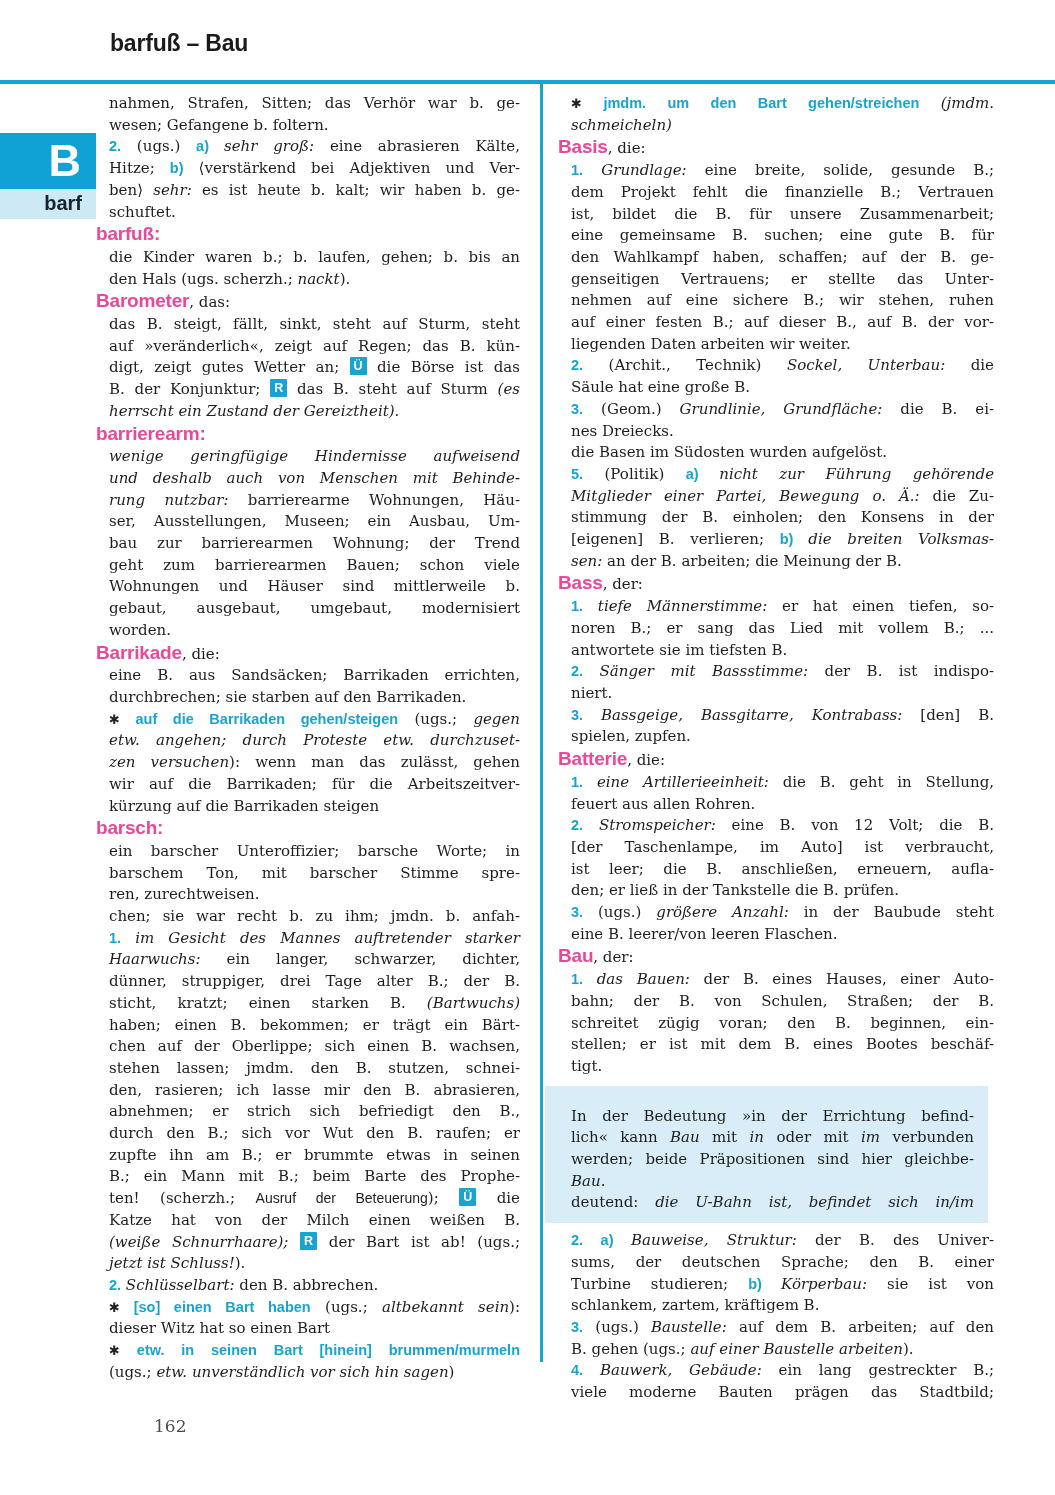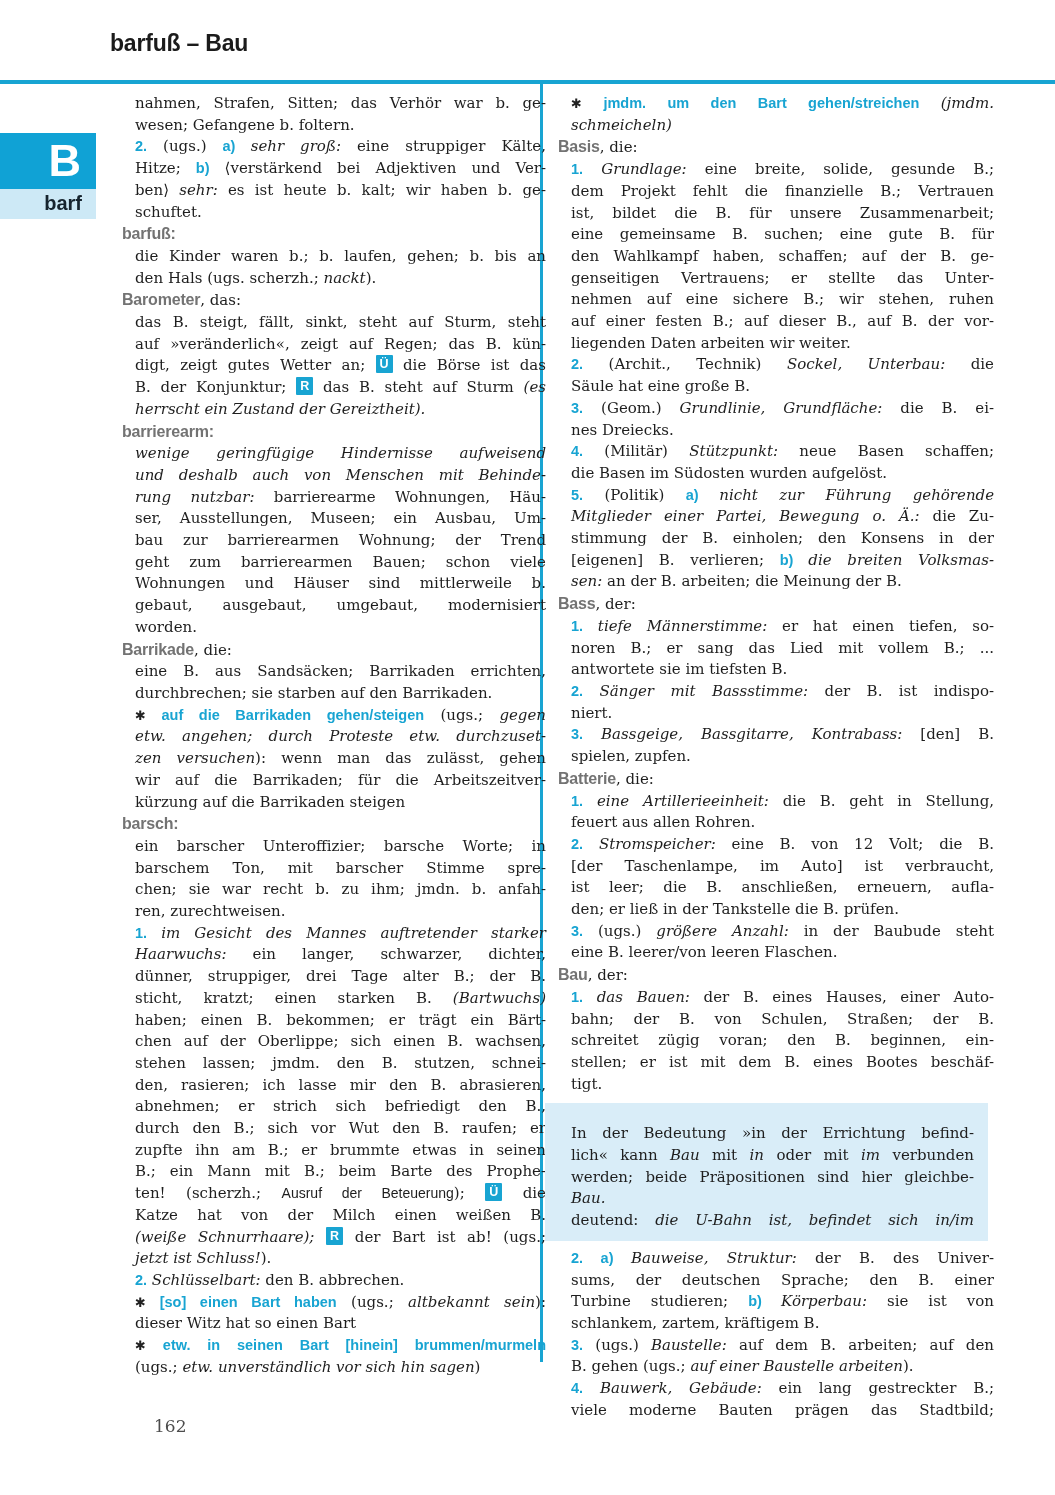--- a/index.html
+++ b/index.html
@@ -26,29 +26,29 @@
     position:absolute;left:0;top:133px;width:96px;height:56px;background:var(--tab-dark);
     color:#fff;font-family:"Liberation Sans",sans-serif;font-weight:bold;font-size:45px;
     text-align:right;padding-right:15px;box-sizing:border-box;line-height:56px;
   }
   .tab-thumb{
     position:absolute;left:0;top:189px;width:96px;height:30px;background:var(--tab-light);
     color:#16242e;font-family:Liberation Sans, sans-serif;font-weight:bold;font-size:20px;
     text-align:right;padding-right:14px;box-sizing:border-box;line-height:29px;
   }
   .col{position:absolute;top:93px;}
-  #col-left{left:122px;width:424px;}
+  #col-left{left:96px;width:424px;}
   #col-right{left:558px;width:436px;}
   .line{font-size:15px;line-height:21.7px;min-height:21.7px;white-space:normal;}
   .line.body{padding-left:13px;}
   .line.head{padding-left:0;}
   .line.just{text-align:justify;text-align-last:justify;}
   .rn{}
   .it{font-style:italic;}
-  .hw{font-family:"Liberation Sans",sans-serif;font-weight:bold;font-size:16px;letter-spacing:-0.2px;color:#737373;}
+  .hw{font-family:"Liberation Sans",sans-serif;font-weight:bold;font-size:19px;letter-spacing:-0.2px;color:#ec4899;}
   .cy{font-family:"Liberation Sans",sans-serif;font-weight:bold;font-size:14.5px;color:var(--accent);}
   .mark{
     display:inline-block;background:var(--accent);color:#fff;
     font-family:"Liberation Sans",sans-serif;font-weight:bold;font-size:12.5px;
     line-height:16px;padding:1px 4px;border-radius:1px;transform:translateY(-2px);
   }
   .sf{font-family:"Liberation Sans",sans-serif;font-size:14px;margin-top:17px;}
   .star{font-family:"DejaVu Sans",sans-serif;font-size:13px;color:#222;}
   .infobox{
     background:var(--infobox);
@@ -68,21 +68,21 @@
 <div class="page-header">barfuß – Bau</div>
 <div class="hrule"></div>
 <div class="vrule"></div>
 
 <div class="tab-letter">B</div>
 <div class="tab-thumb">barf</div>
 
 <div id="col-left" class="col">
     <div class="line body just"><span class="rn">nahmen, Strafen, Sitten; das Verhör war b. ge-</span></div>
     <div class="line body"><span class="rn">wesen; Gefangene b. foltern.</span></div>
-    <div class="line body just"><span class="cy">2.</span><span class="rn"> (ugs.) </span><span class="cy">a) </span><span class="it">sehr groß: </span><span class="rn">eine struppiger Kälte,</span></div>
+    <div class="line body just"><span class="cy">2.</span><span class="rn"> (ugs.) </span><span class="cy">a) </span><span class="it">sehr groß: </span><span class="rn">eine abrasieren Kälte,</span></div>
     <div class="line body just"><span class="rn">Hitze; </span><span class="cy">b)</span><span class="rn"> ⟨verstärkend bei Adjektiven und Ver-</span></div>
     <div class="line body just"><span class="rn">ben⟩ </span><span class="it">sehr: </span><span class="rn">es ist heute b. kalt; wir haben b. ge-</span></div>
     <div class="line body"><span class="rn">schuftet.</span></div>
     <div class="line head"><span class="hw">barfuß:</span></div>
     <div class="line body just"><span class="rn">die Kinder waren b.; b. laufen, gehen; b. bis an</span></div>
     <div class="line body"><span class="rn">den Hals (ugs. scherzh.; </span><span class="it">nackt</span><span class="rn">).</span></div>
     <div class="line head"><span class="hw">Barometer</span><span class="rn">, das:</span></div>
     <div class="line body just"><span class="rn">das B. steigt, fällt, sinkt, steht auf Sturm, steht</span></div>
     <div class="line body just"><span class="rn">auf »veränderlich«, zeigt auf Regen; das B. kün-</span></div>
     <div class="line body just"><span class="rn">digt, zeigt gutes Wetter an; </span><span class="mark">Ü</span><span class="rn"> die Börse ist das</span></div>
@@ -102,22 +102,22 @@
     <div class="line body just"><span class="rn">eine B. aus Sandsäcken; Barrikaden errichten,</span></div>
     <div class="line body"><span class="rn">durchbrechen; sie starben auf den Barrikaden.</span></div>
     <div class="line body just"><span class="star">✱ </span><span class="cy">auf die Barrikaden gehen/steigen</span><span class="rn"> (ugs.; </span><span class="it">gegen</span></div>
     <div class="line body just"><span class="it">etw. angehen; durch Proteste etw. durchzuset-</span></div>
     <div class="line body just"><span class="it">zen versuchen</span><span class="rn">): wenn man das zulässt, gehen</span></div>
     <div class="line body just"><span class="rn">wir auf die Barrikaden; für die Arbeitszeitver-</span></div>
     <div class="line body"><span class="rn">kürzung auf die Barrikaden steigen</span></div>
     <div class="line head"><span class="hw">barsch:</span></div>
     <div class="line body just"><span class="rn">ein barscher Unteroffizier; barsche Worte; in</span></div>
     <div class="line body just"><span class="rn">barschem Ton, mit barscher Stimme spre-</span></div>
+    <div class="line body"><span class="rn">ren, zurechtweisen.</span></div>
     <div class="line body just"><span class="rn">chen; sie war recht b. zu ihm; jmdn. b. anfah-</span></div>
-    <div class="line body"><span class="rn">ren, zurechtweisen.</span></div>
     <div class="line body just"><span class="cy">1.</span><span class="it"> im Gesicht des Mannes auftretender starker</span></div>
     <div class="line body just"><span class="it">Haarwuchs: </span><span class="rn">ein langer, schwarzer, dichter,</span></div>
     <div class="line body just"><span class="rn">dünner, struppiger, drei Tage alter B.; der B.</span></div>
     <div class="line body just"><span class="rn">sticht, kratzt; einen starken B. </span><span class="it">(Bartwuchs)</span></div>
     <div class="line body just"><span class="rn">haben; einen B. bekommen; er trägt ein Bärt-</span></div>
     <div class="line body just"><span class="rn">chen auf der Oberlippe; sich einen B. wachsen,</span></div>
     <div class="line body just"><span class="rn">stehen lassen; jmdm. den B. stutzen, schnei-</span></div>
     <div class="line body just"><span class="rn">den, rasieren; ich lasse mir den B. abrasieren,</span></div>
     <div class="line body just"><span class="rn">abnehmen; er strich sich befriedigt den B.,</span></div>
     <div class="line body just"><span class="rn">durch den B.; sich vor Wut den B. raufen; er</span></div>
@@ -143,21 +143,20 @@
     <div class="line body just"><span class="rn">eine gemeinsame B. suchen; eine gute B. für</span></div>
     <div class="line body just"><span class="rn">den Wahlkampf haben, schaffen; auf der B. ge-</span></div>
     <div class="line body just"><span class="rn">genseitigen Vertrauens; er stellte das Unter-</span></div>
     <div class="line body just"><span class="rn">nehmen auf eine sichere B.; wir stehen, ruhen</span></div>
     <div class="line body just"><span class="rn">auf einer festen B.; auf dieser B., auf B. der vor-</span></div>
     <div class="line body"><span class="rn">liegenden Daten arbeiten wir weiter.</span></div>
     <div class="line body just"><span class="cy">2.</span><span class="rn"> (Archit., Technik) </span><span class="it">Sockel, Unterbau: </span><span class="rn">die</span></div>
     <div class="line body"><span class="rn">Säule hat eine große B.</span></div>
     <div class="line body just"><span class="cy">3.</span><span class="rn"> (Geom.) </span><span class="it">Grundlinie, Grundfläche: </span><span class="rn">die B. ei-</span></div>
     <div class="line body"><span class="rn">nes Dreiecks.</span></div>
-    <div class="line body just"><span class="cy">4.</span><span class="rn"> (Militär) </span><span class="it">Stützpunkt: </span><span class="rn">neue Basen schaffen;</span></div>
     <div class="line body"><span class="rn">die Basen im Südosten wurden aufgelöst.</span></div>
     <div class="line body just"><span class="cy">5.</span><span class="rn"> (Politik) </span><span class="cy">a) </span><span class="it">nicht zur Führung gehörende</span></div>
     <div class="line body just"><span class="it">Mitglieder einer Partei, Bewegung o. Ä.: </span><span class="rn">die Zu-</span></div>
     <div class="line body just"><span class="rn">stimmung der B. einholen; den Konsens in der</span></div>
     <div class="line body just"><span class="rn">[eigenen] B. verlieren; </span><span class="cy">b) </span><span class="it">die breiten Volksmas-</span></div>
     <div class="line body"><span class="it">sen: </span><span class="rn">an der B. arbeiten; die Meinung der B.</span></div>
     <div class="line head"><span class="hw">Bass</span><span class="rn">, der:</span></div>
     <div class="line body just"><span class="cy">1.</span><span class="it"> tiefe Männerstimme: </span><span class="rn">er hat einen tiefen, so-</span></div>
     <div class="line body just"><span class="rn">noren B.; er sang das Lied mit vollem B.; ...</span></div>
     <div class="line body"><span class="rn">antwortete sie im tiefsten B.</span></div>

